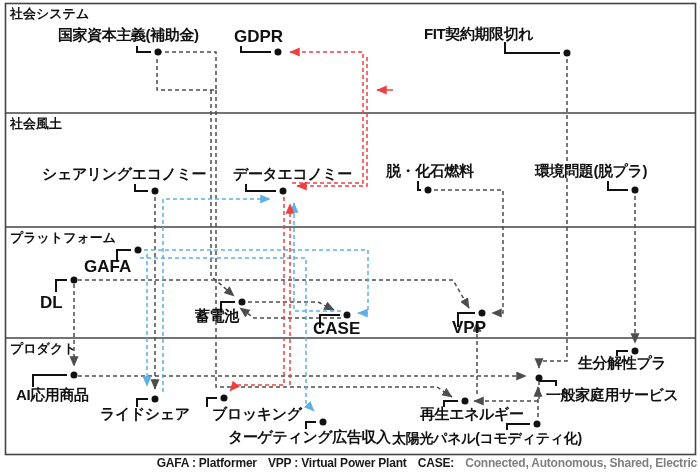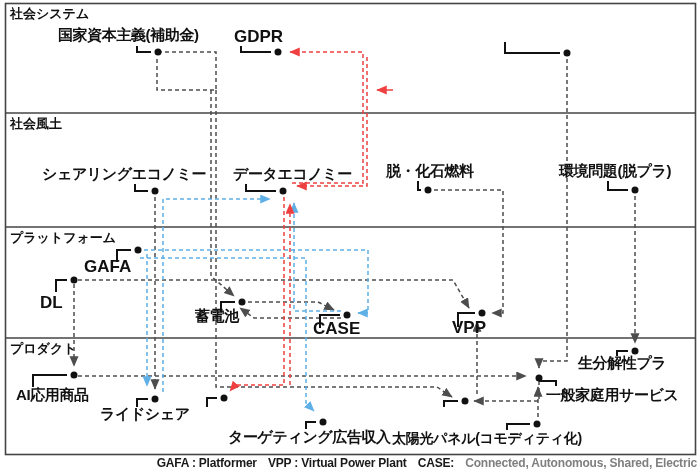--- a/index.html
+++ b/index.html
@@ -126,32 +126,35 @@
     </g>
   </svg>
 
   <div class="lbl band-lbl" style="left:10px;top:7px">社会システム</div>
   <div class="lbl band-lbl" style="left:10px;top:117px">社会風土</div>
   <div class="lbl band-lbl" style="left:10px;top:231px">プラットフォーム</div>
   <div class="lbl band-lbl" style="left:10px;top:342px">プロダクト</div>
 
   <div class="lbl node" style="left:58px;top:27px">国家資本主義(補助金)</div>
   <div class="lbl node-lat" style="left:234px;top:28px">GDPR</div>
+  <div class="lbl node" style="left:424px;top:26px">FIT契約期限切れ</div>
   <div class="lbl node" style="left:42px;top:166px">シェアリングエコノミー</div>
   <div class="lbl node" style="left:233px;top:166px">データエコノミー</div>
   <div class="lbl node" style="left:386px;top:163px">脱・化石燃料</div>
-  <div class="lbl node" style="left:559px;top:163px">環境問題(脱プラ)</div>
+  <div class="lbl node" style="left:535px;top:163px">環境問題(脱プラ)</div>
   <div class="lbl node-lat" style="left:84px;top:258px">GAFA</div>
   <div class="lbl node-lat" style="left:40px;top:294px">DL</div>
   <div class="lbl node" style="left:195px;top:308px">蓄電池</div>
   <div class="lbl node-lat" style="left:313px;top:320px">CASE</div>
   <div class="lbl node-lat" style="left:452px;top:319px">VPP</div>
   <div class="lbl node" style="left:16px;top:387px">AI応用商品</div>
   <div class="lbl node" style="left:100px;top:406px">ライドシェア</div>
+  <div class="lbl node" style="left:212px;top:406px">ブロッキング</div>
   <div class="lbl node" style="left:228px;top:429px">ターゲティング広告収入</div>
+  <div class="lbl node" style="left:420px;top:406px">再生エネルギー</div>
   <div class="lbl node-sm" style="left:392px;top:431px">太陽光パネル(コモディティ化)</div>
   <div class="lbl node" style="left:578px;top:355px">生分解性プラ</div>
   <div class="lbl node" style="left:546px;top:387px">一般家庭用サービス</div>
 
 
   <div id="footer">
     <span>GAFA : Platformer</span>
     <span>VPP : Virtual Power Plant</span>
     <span>CASE:</span>
     <span class="muted">Connected, Autonomous, Shared, Electric</span>

